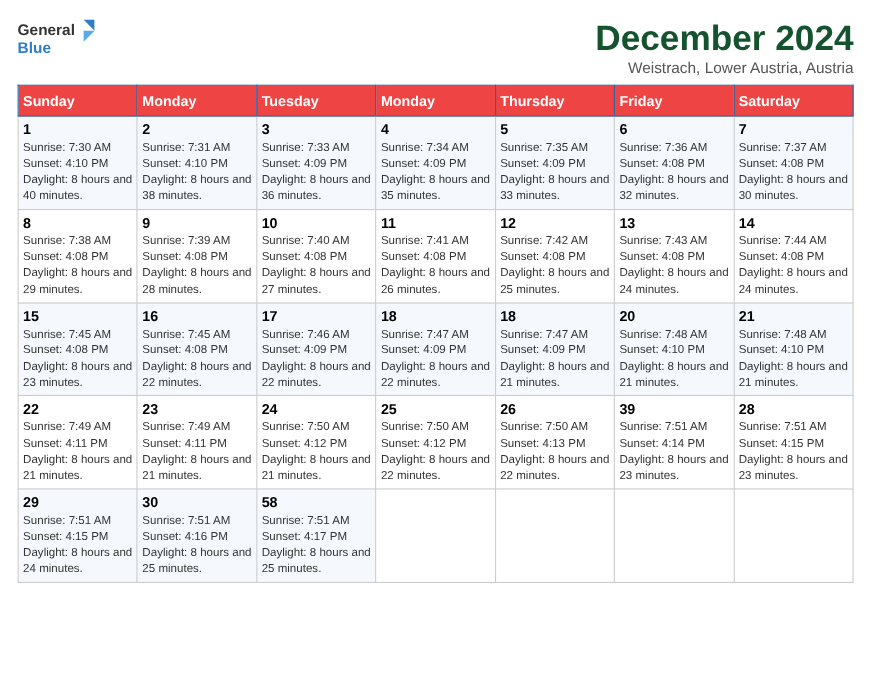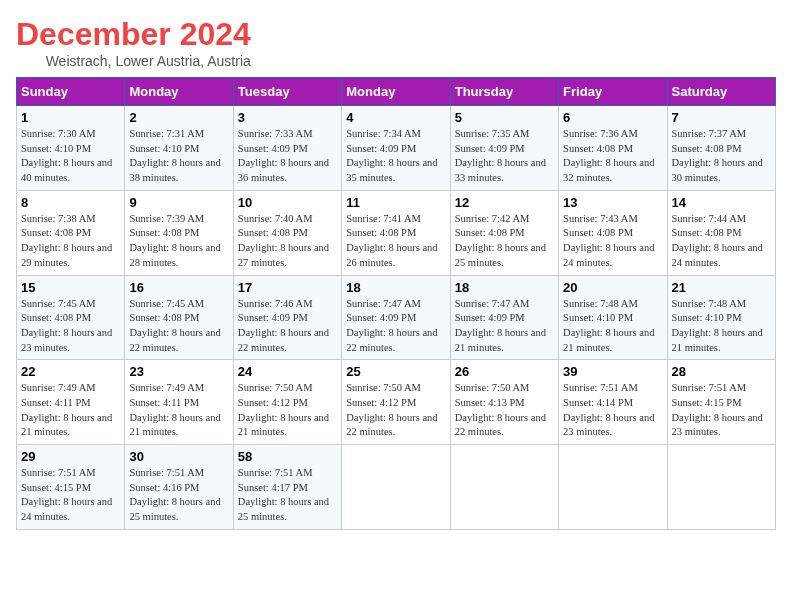--- a/index.html
+++ b/index.html
@@ -18,33 +18,33 @@
     }
     .logo {
       display: flex;
       align-items: center;
       gap: 4px;
     }
     .title-block { text-align: right; }
     .main-title {
       font-size: 32px;
       font-weight: bold;
-      color: #ef4444;
+      color: #14532d;
     }
     .subtitle {
       font-size: 14px;
       color: #555;
     }
     table {
       width: 100%;
       border-collapse: collapse;
       font-size: 11px;
     }
     thead tr th {
-      background: #a21caf;
+      background: #ef4444;
       color: #fff;
       padding: 6px 4px;
       text-align: left;
       font-size: 13px;
       font-weight: bold;
       border: 1px solid #2567a8;
     }
     tbody tr td {
       border: 1px solid #ccc;
       padding: 4px;
@@ -58,28 +58,35 @@
     .day-num {
       font-size: 13px;
       font-weight: bold;
       display: block;
       margin-bottom: 2px;
     }
     .cell-text {
       font-size: 10.5px;
       color: #333;
       line-height: 1.4;
-      font-family: Liberation Serif, serif;
     }
     .empty-cell { background: #fff !important; }
   </style>
 </head>
 <body>
 
 <div class="header-area">
+  <div class="logo">
+  <svg width="70" height="36" viewBox="0 0 70 36">
+    <text x="0" y="16" font-size="14" font-weight="bold" font-family="Arial" fill="#333">General</text>
+    <text x="0" y="32" font-size="14" font-weight="bold" font-family="Arial" fill="#2e7dc9">Blue</text>
+    <polygon points="60,2 70,2 70,12" fill="#2e7dc9"></polygon>
+    <polygon points="60,12 70,12 60,22" fill="#5baae8"></polygon>
+  </svg>
+    </div>
   <div class="title-block">
     <div class="main-title">December 2024</div>
     <div class="subtitle">Weistrach, Lower Austria, Austria</div>
   </div>
 </div>
 
 <table>
   <thead>
     <tr id="header-row">
         <th>Sunday</th>

